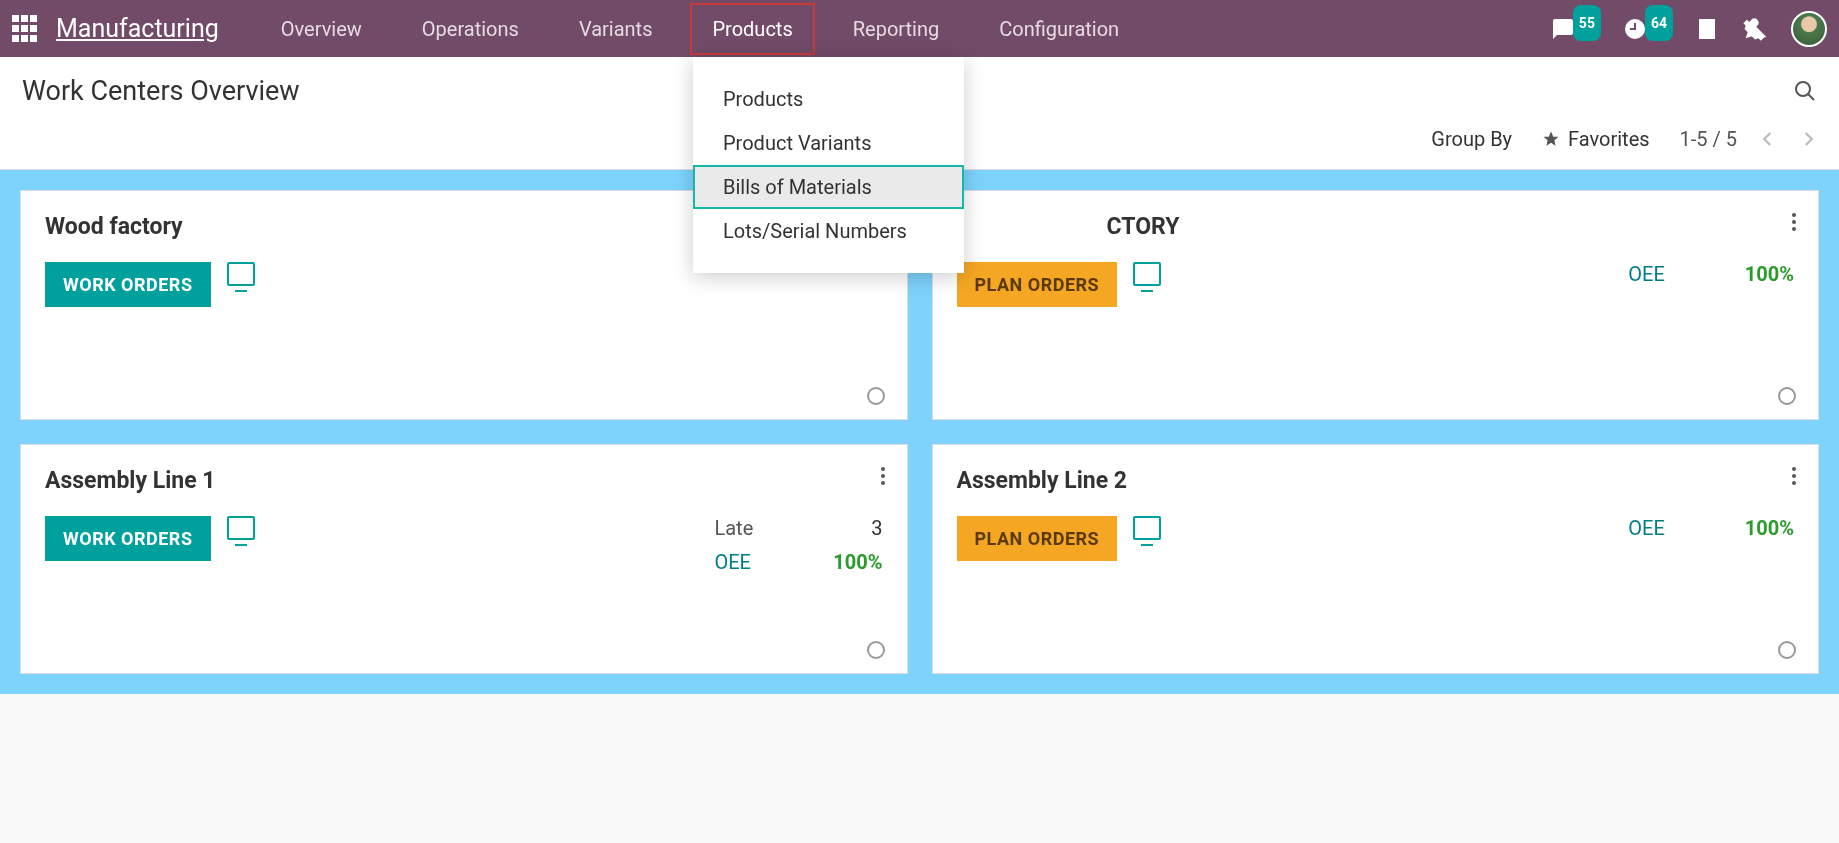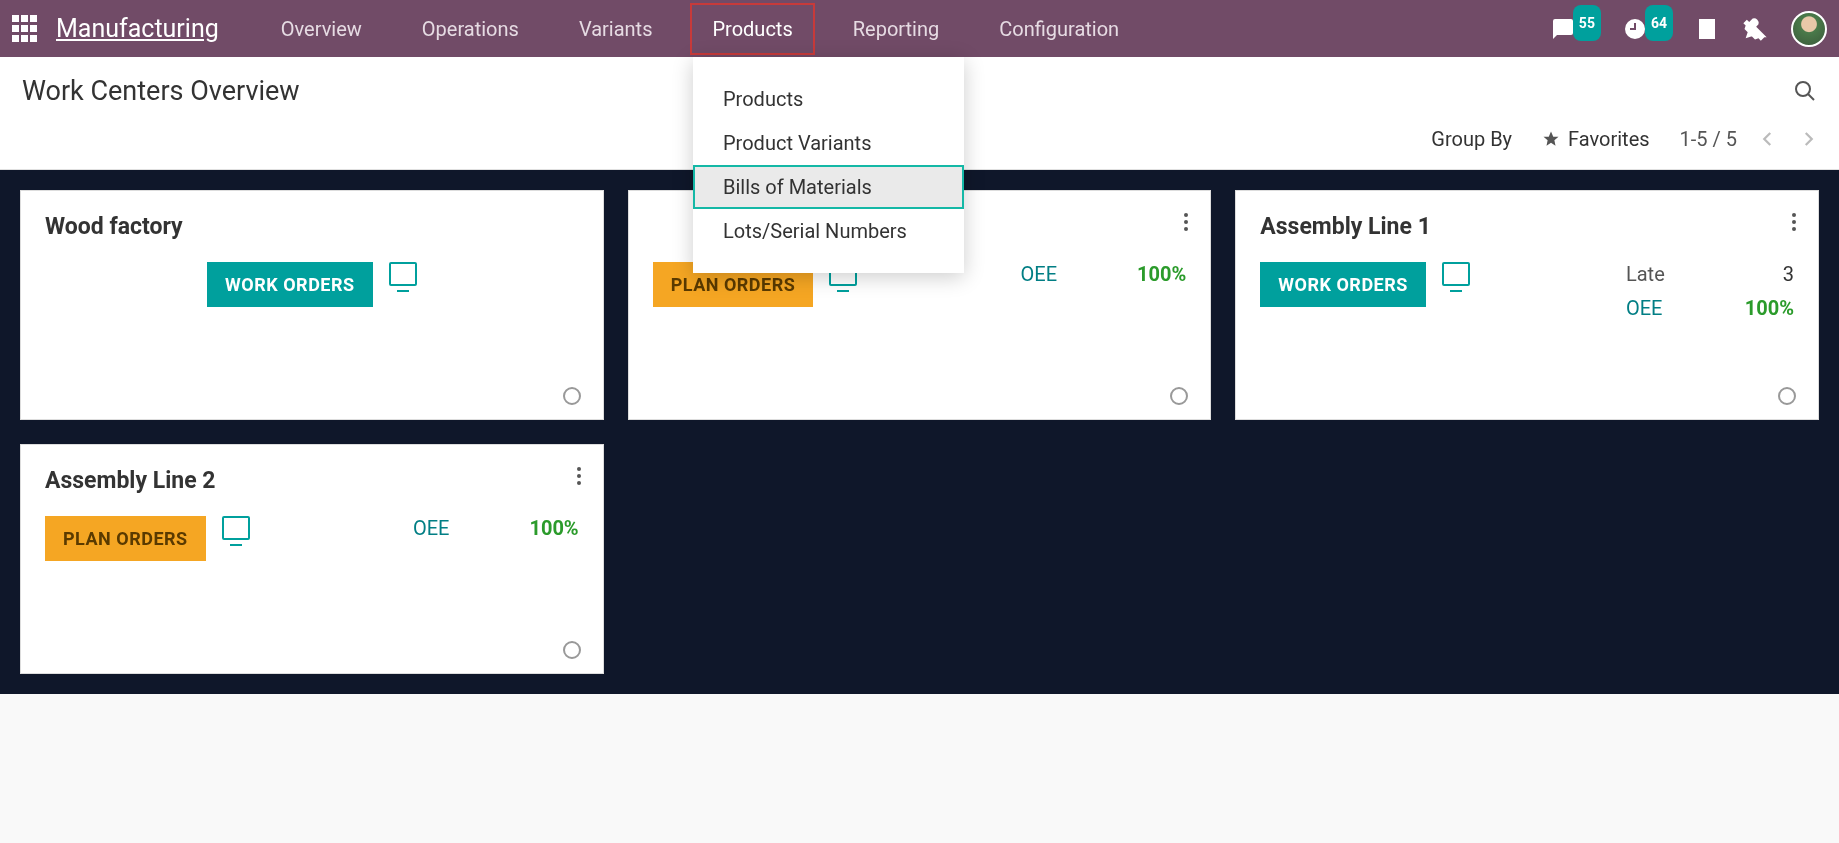--- a/index.html
+++ b/index.html
@@ -31,26 +31,26 @@
 .search-icon { margin-left: auto; cursor: pointer; }
 
 
 .control-row { display: flex; align-items: center; padding: 8px 22px 18px 22px; background: #fff; border-bottom: 1px solid #e0e0e0; text-align: center; }
 .cp-group { display: flex; align-items: center; gap: 8px; font-size: 20px; color: #333; margin-right: 30px; cursor: pointer; }
 .cp-group .ic { width: 18px; height: 18px; fill: #555; }
 .pager { margin-left: auto; display: flex; align-items: center; gap: 22px; font-size: 20px; color: #555; }
 .pager-arrow { cursor: pointer; fill: #bbb; width: 18px; height: 18px; }
 
 
-.kanban { padding: 20px; display: grid; grid-template-columns: 1fr 1fr 1fr; gap: 24px; background: #0f172a; }
+.kanban { padding: 20px; display: grid; grid-template-columns: 1fr 1fr; gap: 24px; background: #7dd3fc; }
 .card { background: #fff; border: 1px solid #ddd; padding: 22px 24px 18px 24px; position: relative; min-height: 230px; }
 .card-title { font-size: 23px; font-weight: 700; color: #333; margin-bottom: 22px; }
 .card-menu { position: absolute; top: 22px; right: 22px; cursor: pointer; display: flex; flex-direction: column; gap: 3px; }
 .card-menu span { width: 4px; height: 4px; border-radius: 50%; background: #555; }
-.card-body { display: flex; align-items: flex-start; gap: 16px; justify-content: center; }
+.card-body { display: flex; align-items: flex-start; gap: 16px; }
 .btn { padding: 12px 18px; font-size: 18px; font-weight: 700; color: #fff; cursor: pointer; border: none; letter-spacing: 0.5px; }
 .btn-teal { background: #00A09D; }
 .btn-orange { background: #F5A623; color: #5a3a00; }
 .monitor-icon { width: 28px; height: 24px; border: 2.5px solid #00A09D; border-radius: 2px; position: relative; cursor: pointer; }
 .monitor-icon::after { content: ""; position: absolute; bottom: -8px; left: 50%; transform: translateX(-50%); width: 12px; height: 2.5px; background: #00A09D; }
 .stats { margin-left: auto; display: grid; grid-template-columns: auto auto; column-gap: 80px; row-gap: 10px; font-size: 20px; }
 .stat-label { color: #017e84; cursor: pointer; }
 .stat-late { color: #555; }
 .stat-val { text-align: right; color: #333; }
 .stat-val.green { color: #2b9b2b; font-weight: 700; }

